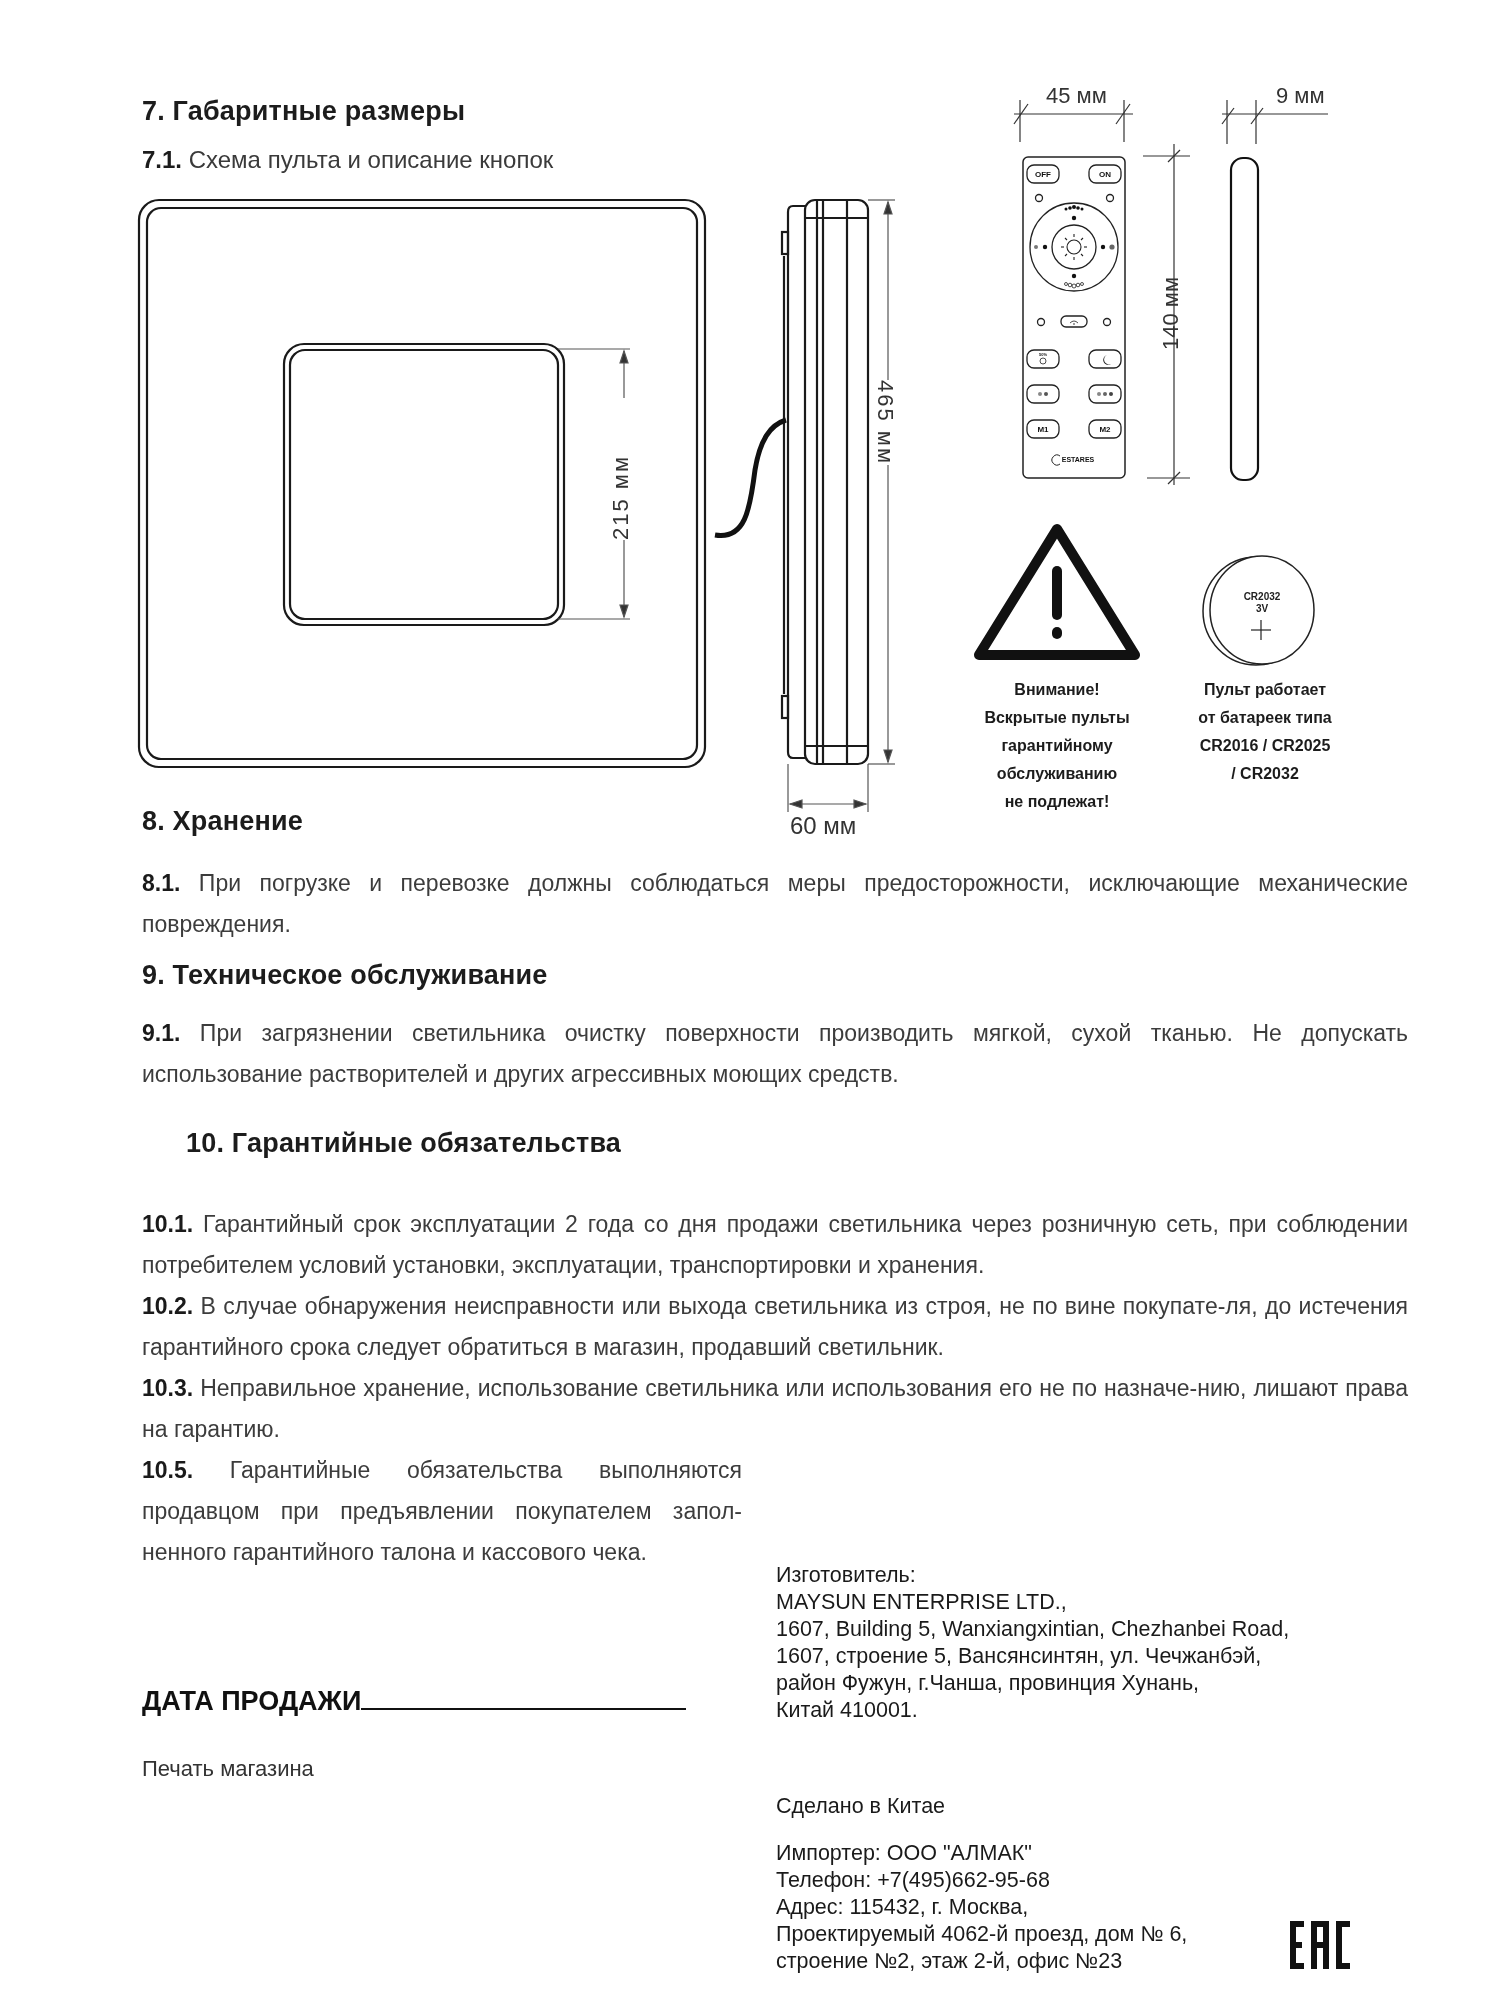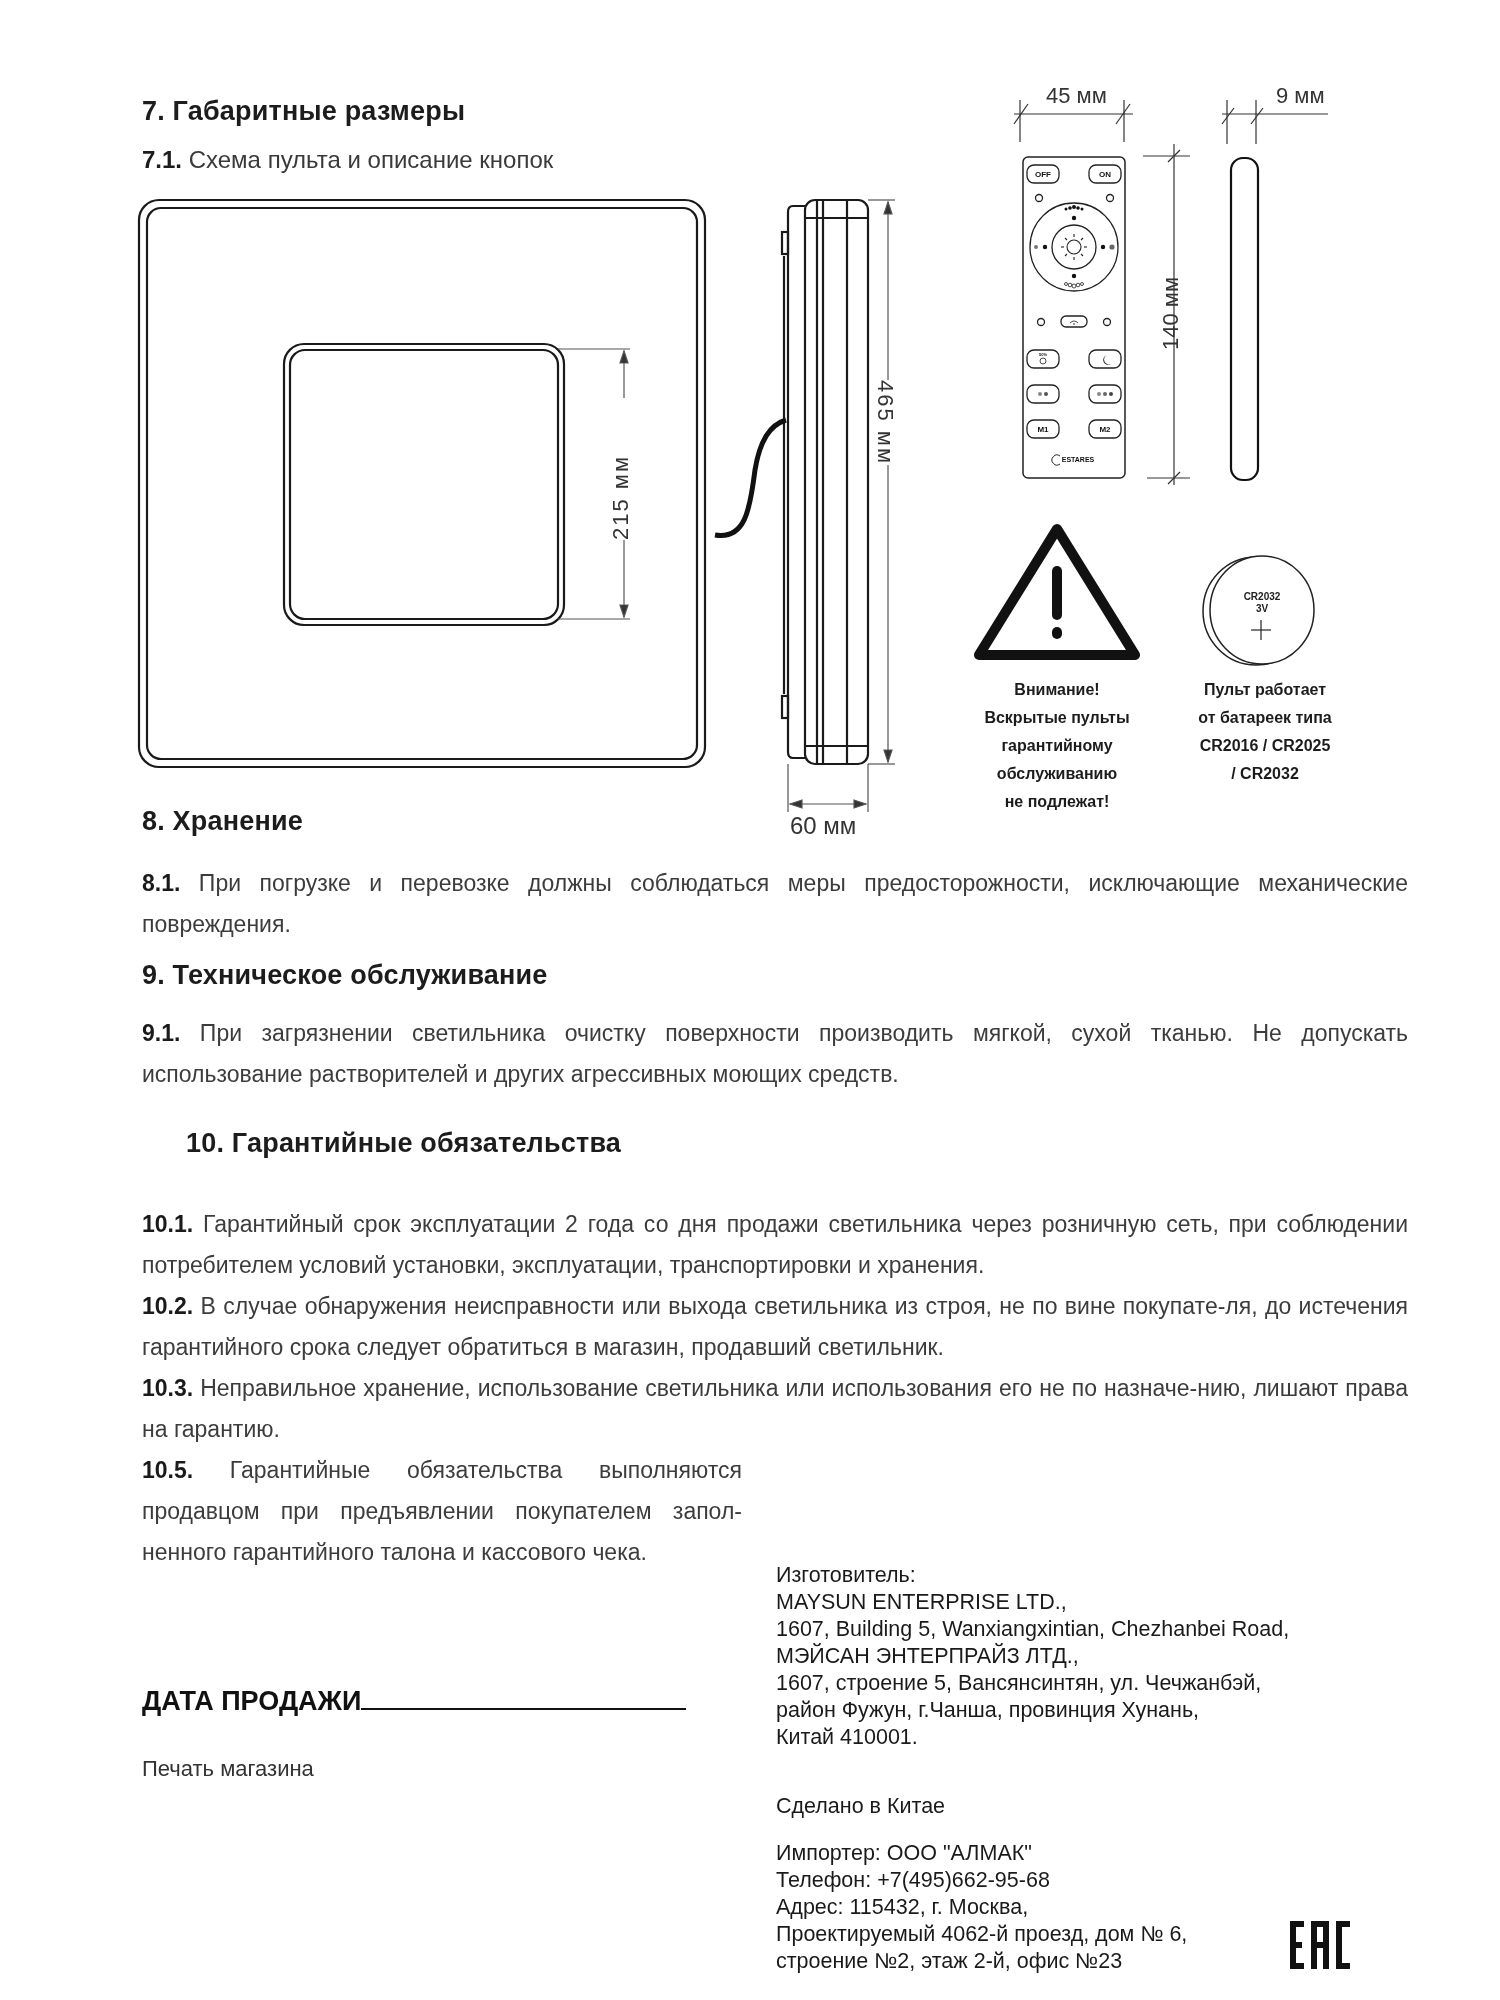--- a/index.html
+++ b/index.html
@@ -227,21 +227,20 @@
 
 <div class="abs" style="left:142px; top:1686px; font-family:Liberation Sans, sans-serif; font-size:27px; font-weight:700; color:#111;">
   <span>ДАТА ПРОДАЖИ</span><span style="display:inline-block; width:325px; border-bottom:2px solid #111; vertical-align:baseline;"></span>
 </div>
 <div class="abs" style="left:142px; top:1756px; font-family:'Liberation Sans',sans-serif; font-size:22px; color:#333;">Печать магазина</div>
 
 <div class="abs mfr" style="left:776px; top:1562px;">
   <div>Изготовитель:</div>
   <div>MAYSUN ENTERPRISE LTD.,</div>
   <div>1607, Building 5, Wanxiangxintian, Chezhanbei Road,</div>
-  <div>МЭЙСАН ЭНТЕРПРАЙЗ ЛТД.,</div>
   <div>1607, строение 5, Вансянсинтян, ул. Чечжанбэй,</div>
   <div>район Фужун, г.Чанша, провинция Хунань,</div>
   <div>Китай 410001.</div>
 </div>
 <div class="abs mfr" style="left:776px; top:1793px;">Сделано в Китае</div>
 <div class="abs mfr" style="left:776px; top:1840px;">
   <div>Импортер: ООО "АЛМАК"</div>
   <div>Телефон: +7(495)662-95-68</div>
   <div>Адрес: 115432, г. Москва,</div>
   <div>Проектируемый 4062-й проезд, дом № 6,</div>

